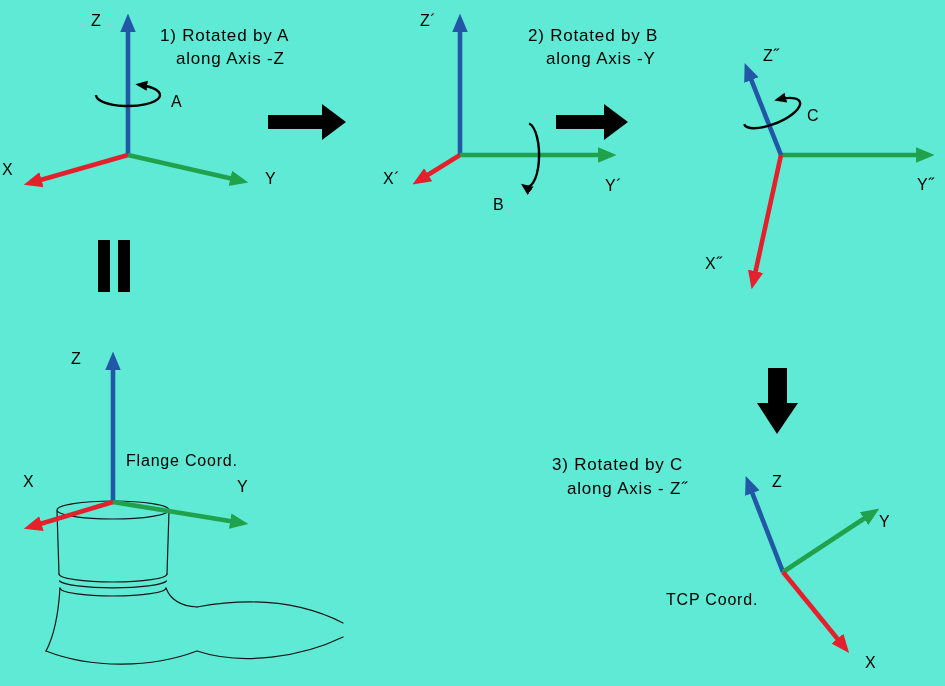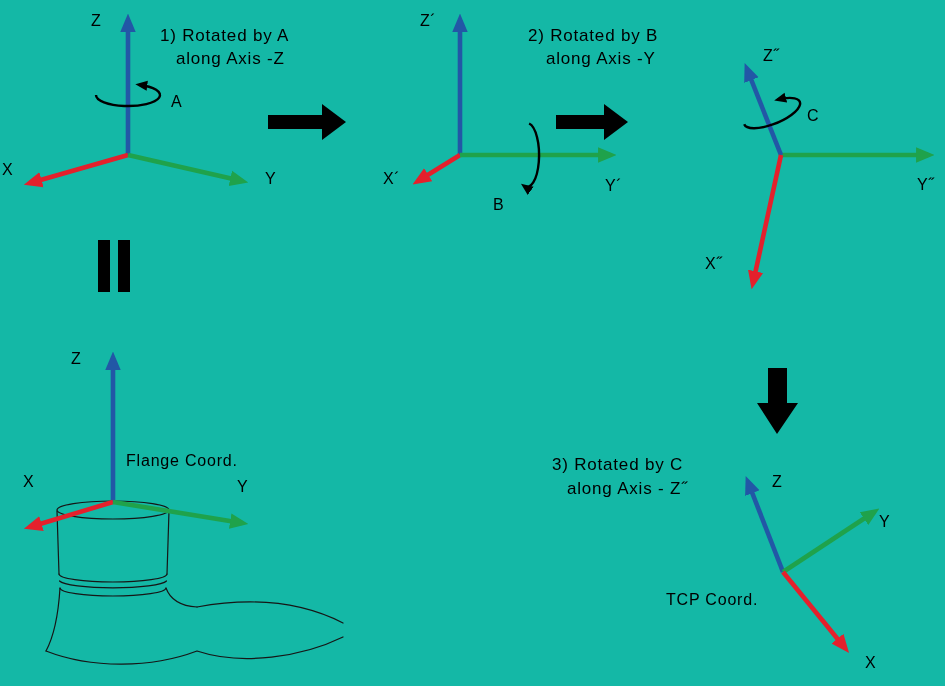--- a/index.html
+++ b/index.html
@@ -1,16 +1,16 @@
 <!DOCTYPE html>
 <html><head>
 <meta charset="utf-8">
 <style>
   html,body{margin:0;padding:0;background:#ffffff;}
-  .page{position:relative;width:945px;height:686px;background:#14b8a6;overflow:hidden;
+  .page{position:relative;width:945px;height:686px;background:#5eead4;overflow:hidden;
         font-family:"Liberation Sans",sans-serif;}
   svg{position:absolute;left:0;top:0;}
   .lbl{fill:#000;font-family:"Liberation Sans",sans-serif;letter-spacing:0.5px;}
   .title{fill:#000;font-family:"Liberation Sans",sans-serif;letter-spacing:0.8px;}
   .axis{fill:none;stroke-width:4.6;stroke-linecap:butt;}
   .arc{fill:none;stroke:#000;stroke-width:2.4;}
   .sketch{fill:none;stroke:#161616;stroke-width:1.2;stroke-linecap:round;}
   .blockarrow{stroke:none;}
 </style>
 </head>

